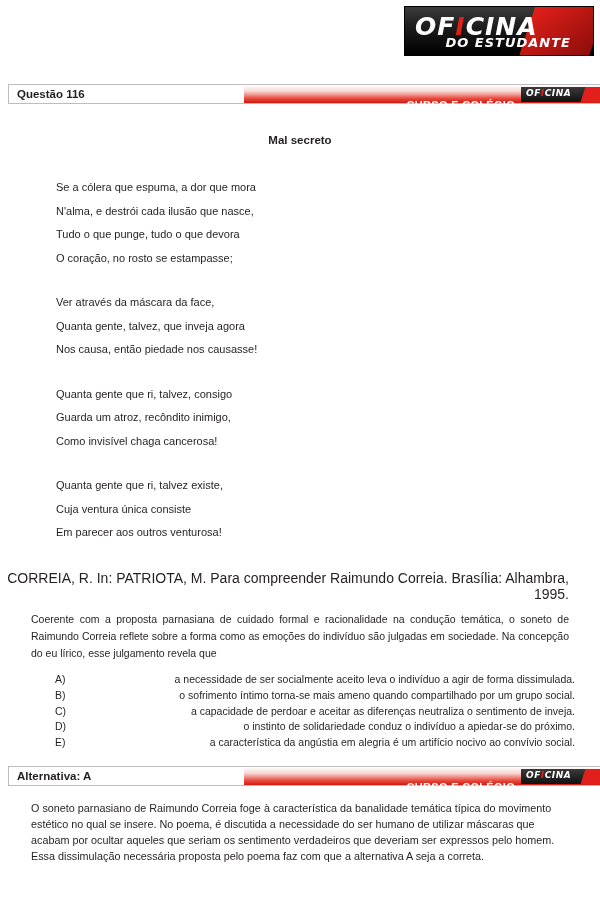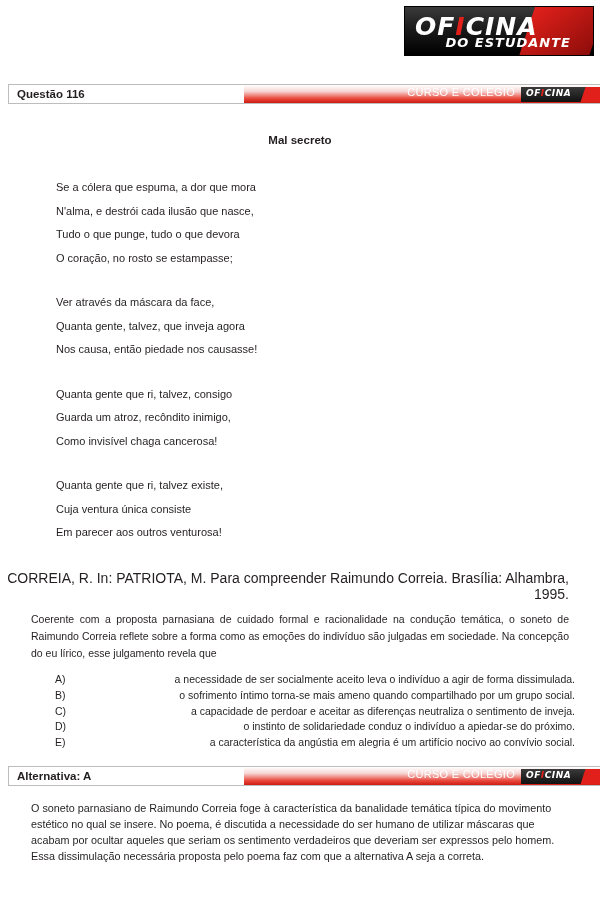--- a/index.html
+++ b/index.html
@@ -91,23 +91,23 @@
     left: 8px;
     top: 3px;
     font-size: 11.5px;
     font-weight: bold;
     color: #231f20;
     z-index: 2;
   }
   .bar .bar-right-label {
     position: absolute;
     right: 92px;
-    top: 1px;
+    top: 14px;
     font-size: 11px;
-    font-weight: normal;
+    font-weight: bold;
     color: #ffffff;
     letter-spacing: .3px;
     z-index: 2;
   }
   .bar .mini-logo {
     position: absolute;
     right: 4px;
     top: 2px;
     width: 82px;
     height: 15px;

